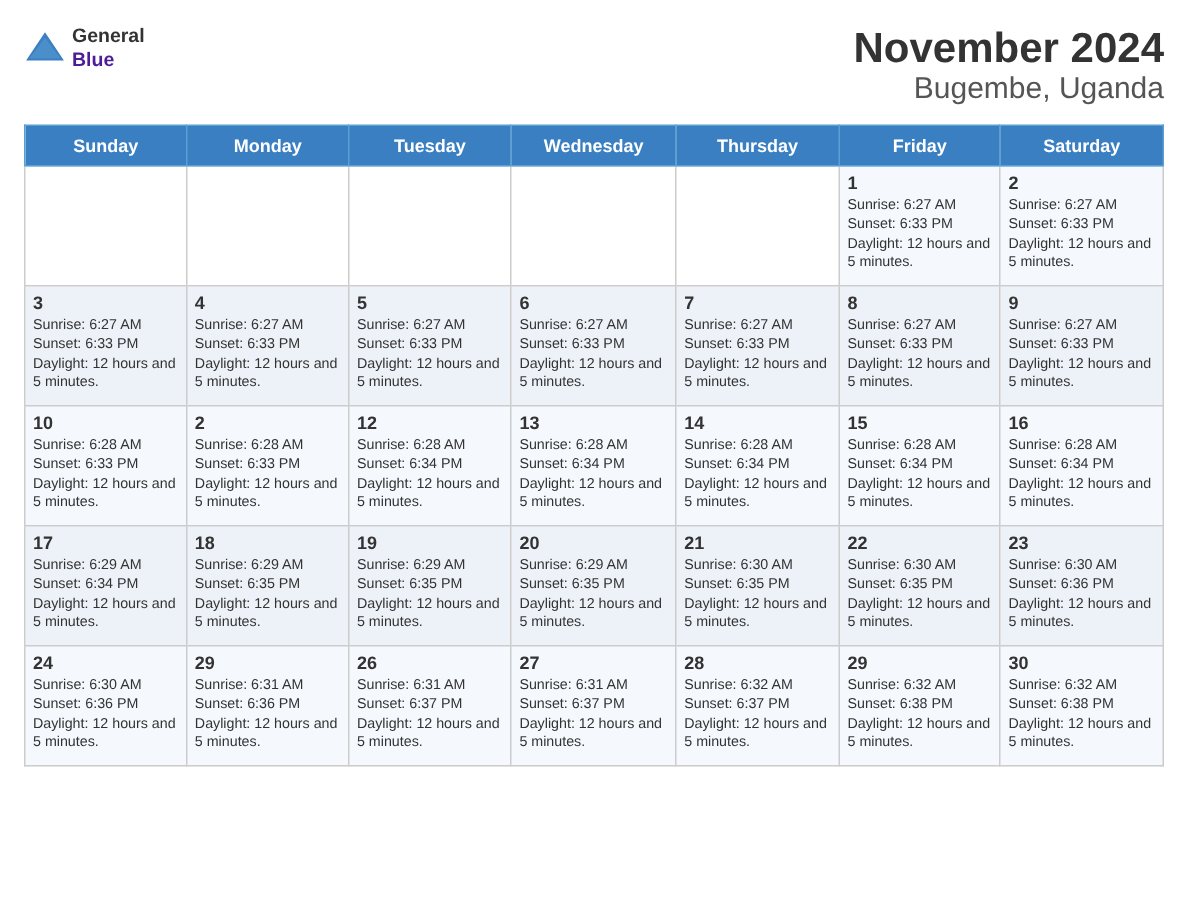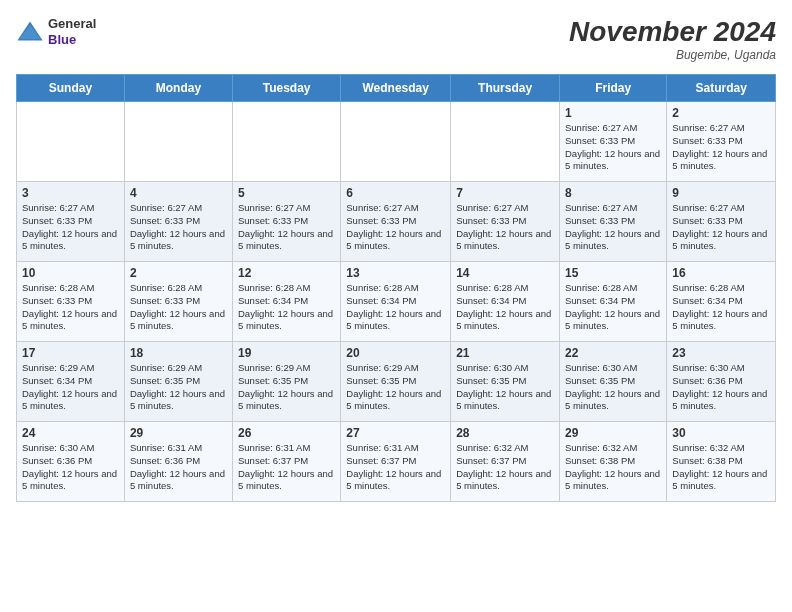--- a/index.html
+++ b/index.html
@@ -29,29 +29,28 @@
       line-height: 1.2;
     }
     .logo-text .general { color: #333; }
     .logo-text .blue { color: #4c1d95; }
     .logo-icon {
       width: 28px;
       height: 28px;
     }
     .title-block {
       text-align: right;
-      font-style: italic;
     }
     .title-block h1 {
       font-size: 28px;
       font-weight: bold;
       color: #333;
     }
     .title-block h2 {
-      font-size: 12px;
+      font-size: 20px;
       font-weight: normal;
       color: #555;
     }
     .calendar {
       width: 100%;
       border-collapse: collapse;
     }
     .calendar thead tr th {
       background: #3a7fc1;
       color: #fff;

